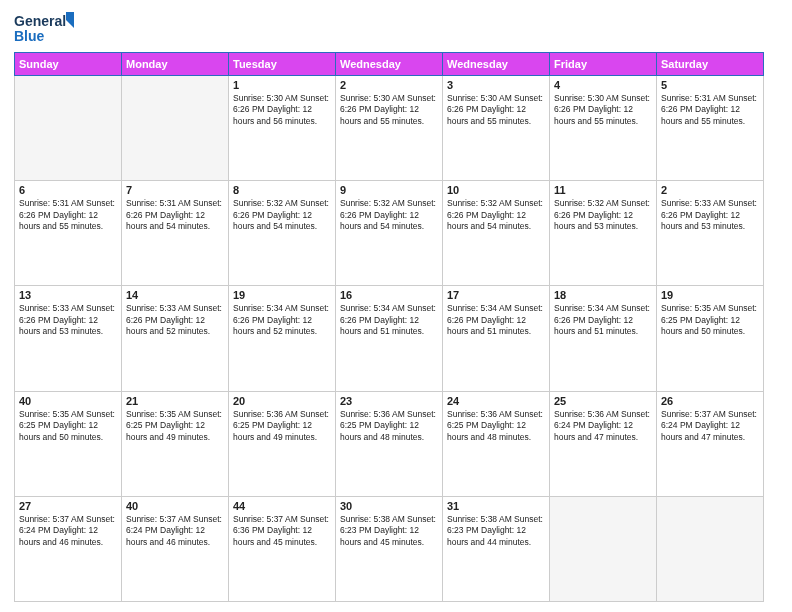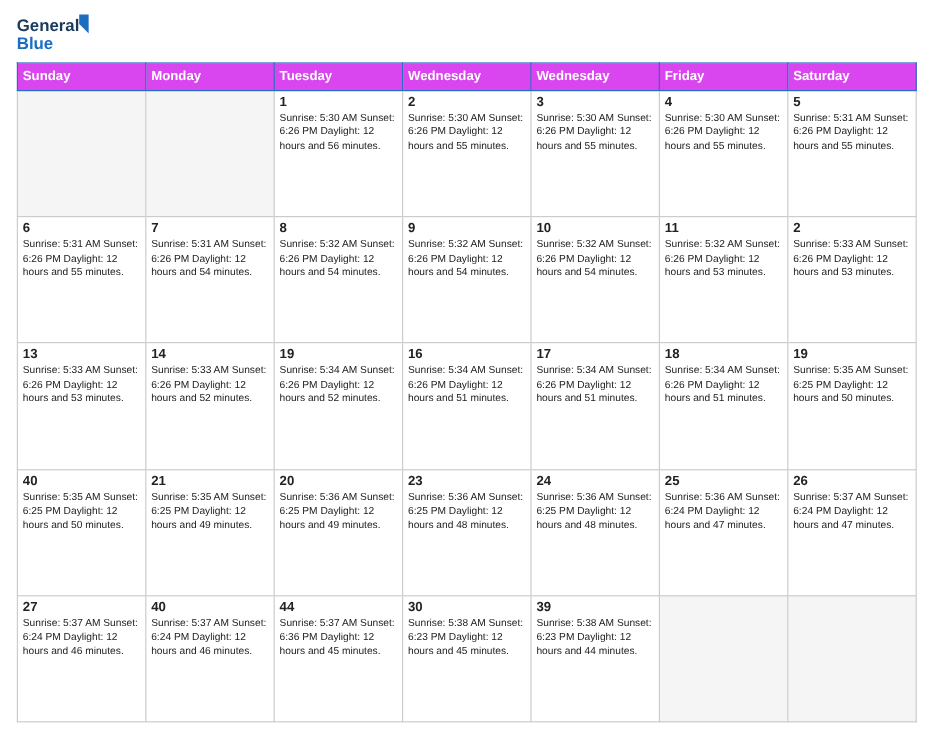--- a/index.html
+++ b/index.html
@@ -328,21 +328,21 @@
 and 45 minutes.</div>
           </td>
           <td>
             <div class="day-num">30</div>
             <div class="day-detail">Sunrise: 5:38 AM
 Sunset: 6:23 PM
 Daylight: 12 hours
 and 45 minutes.</div>
           </td>
           <td>
-            <div class="day-num">39</div>
+            <div class="day-num">31</div>
             <div class="day-detail">Sunrise: 5:38 AM
 Sunset: 6:23 PM
 Daylight: 12 hours
 and 44 minutes.</div>
           </td>
           <td class="empty"></td>
           <td class="empty"></td>
         </tr>
       </tbody>
   </table>

